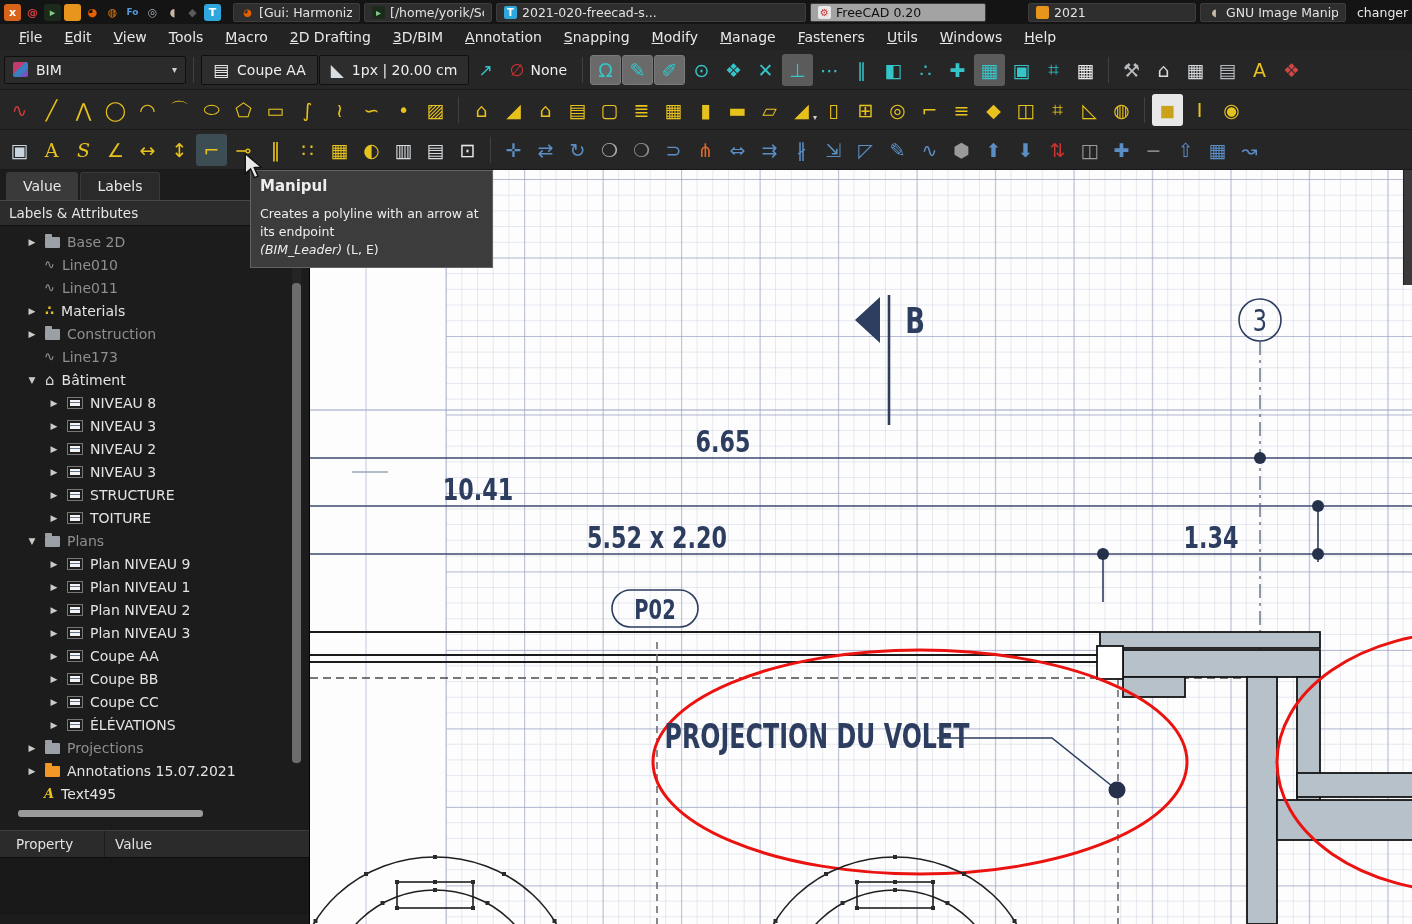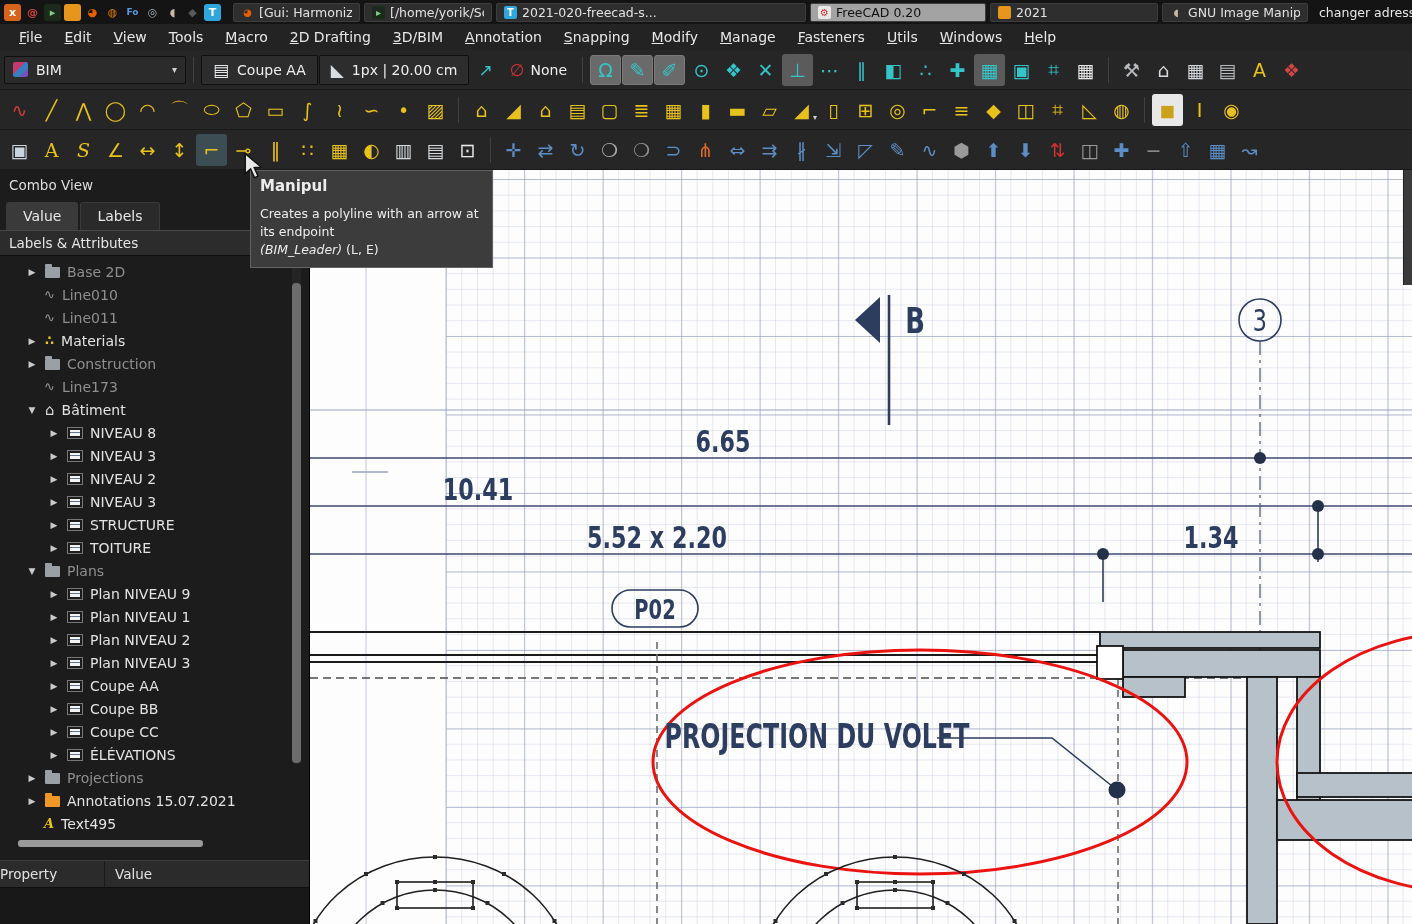--- a/index.html
+++ b/index.html
@@ -65,21 +65,21 @@
   .icon-line{color:#9a9a9a;font-size:13px}
   .icon-building{color:#d6dbe0;font-size:15px}
   .icon-materials{color:#e8c21c;font-size:13px;font-weight:bold}
   .icon-text{color:#e8c21c;font-size:13px;font-style:italic;font-weight:bold;font-family:"DejaVu Serif",serif}
   .vtrack{position:absolute;right:8px;top:86px;width:9px;height:508px;background:#242424;border-radius:4px}
   .vthumb{position:absolute;right:8px;top:113px;width:9px;height:480px;background:#6d6d6d;border-radius:4px}
   .hscroll{height:12px;position:relative;margin-top:2px}
   .hthumb{position:absolute;left:18px;top:2px;width:185px;height:7px;background:#9a9a9a;border-radius:3px}
   .prop-header{height:26px;background:#2b2b2b;border-top:1px solid #3e3e3e;border-bottom:1px solid #0e0e0e;
                display:flex;align-items:center;font-size:13.5px;color:#e2e2e2;margin-top:10px}
-  .prop-cell1{width:105px;padding-left:0;box-sizing:border-box;border-right:1px solid #1a1a1a;height:100%;display:flex;align-items:center}
+  .prop-cell1{width:105px;padding-left:16px;box-sizing:border-box;border-right:1px solid #1a1a1a;height:100%;display:flex;align-items:center}
   .prop-cell2{padding-left:10px}
   .prop-body{height:56px;background:#181818}
   
   .canvas{flex:1;position:relative;background:#fdfdfe;overflow:hidden;
     background-image:
       linear-gradient(to right, rgba(150,158,190,.60) 1px, transparent 1px),
       linear-gradient(to bottom, rgba(150,158,190,.60) 1px, transparent 1px),
       linear-gradient(to right, rgba(150,158,190,.22) 1px, transparent 1px),
       linear-gradient(to bottom, rgba(150,158,190,.22) 1px, transparent 1px);
     background-size:78.5px 78.5px,78.5px 78.5px,15.7px 15.7px,15.7px 15.7px;
@@ -119,21 +119,21 @@
         <span class="win-label">[/home/yorik/Sour...</span>
       </div>
       <div class="win-btn" style="width: 310px;">
         <span class="w-ic" style="background: rgb(47, 167, 221); color: rgb(255, 255, 255);">T</span>
         <span class="win-label">2021-020-freecad-s...</span>
       </div>
       <div class="win-btn active" style="width: 176px;">
         <span class="w-ic" style="background: rgb(232, 232, 232); color: rgb(196, 53, 53);">⚙</span>
         <span class="win-label">FreeCAD 0.20</span>
       </div>
-      <div class="win-btn" style="width: 168px;">
+      <div class="win-btn" style="width: 168px; margin-left: 38px;">
         <span class="w-ic" style="background: rgb(232, 149, 30); color: rgb(232, 149, 30);"></span>
         <span class="win-label">2021</span>
       </div>
       <div class="win-btn" style="width: 146px;">
         <span class="w-ic" style="background: transparent; color: rgb(200, 185, 166);">◖</span>
         <span class="win-label">GNU Image Manipul...</span>
       </div>
       <div class="win-btn plain">
         <span class="win-label">changer adresse fort</span>
       </div>
@@ -484,21 +484,20 @@
     <div class="tbtn">
       <span style="color: rgb(91, 142, 196);">▦</span>
     </div>
     <div class="tbtn">
       <span style="color: rgb(91, 142, 196);">↝</span>
     </div>
   </div>
 
 <div class="main">
   <div class="sidebar">
-    <div class="cv-title">Combo View</div>
     <div class="tabs" id="cvtabs">
         <div class="tab active">Value</div>
         <div class="tab">Labels</div>
       </div>
     <div class="tree-header">Labels &amp; Attributes</div>
     <div class="tree" id="tree">
         <div class="tree-row dim" style="padding-left: 26px;">
           <span class="tr-arrow">▶</span>
           <span class="ti">
             <span class="icon-folder"></span>

